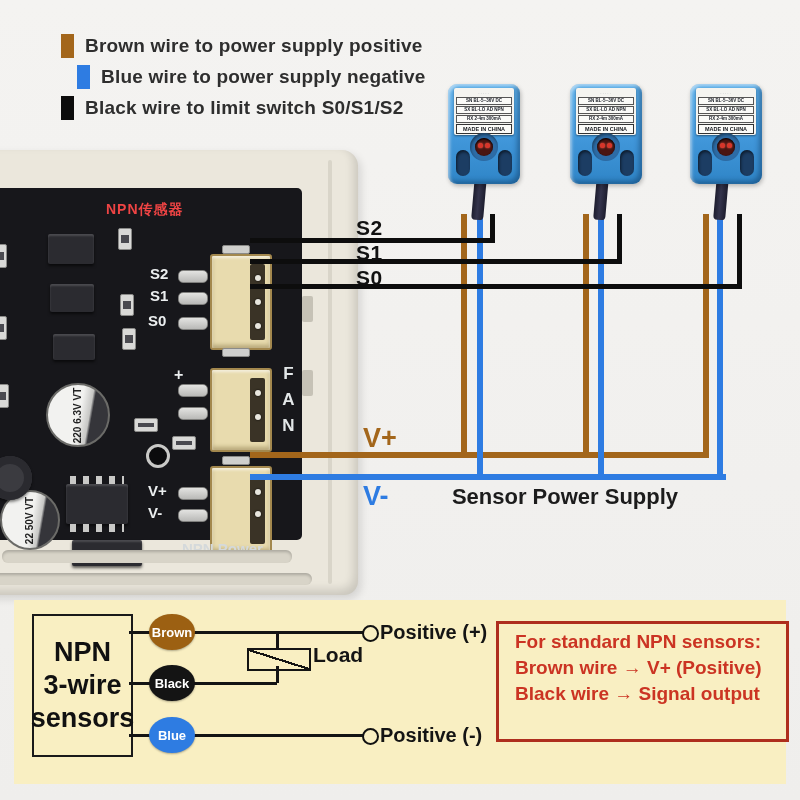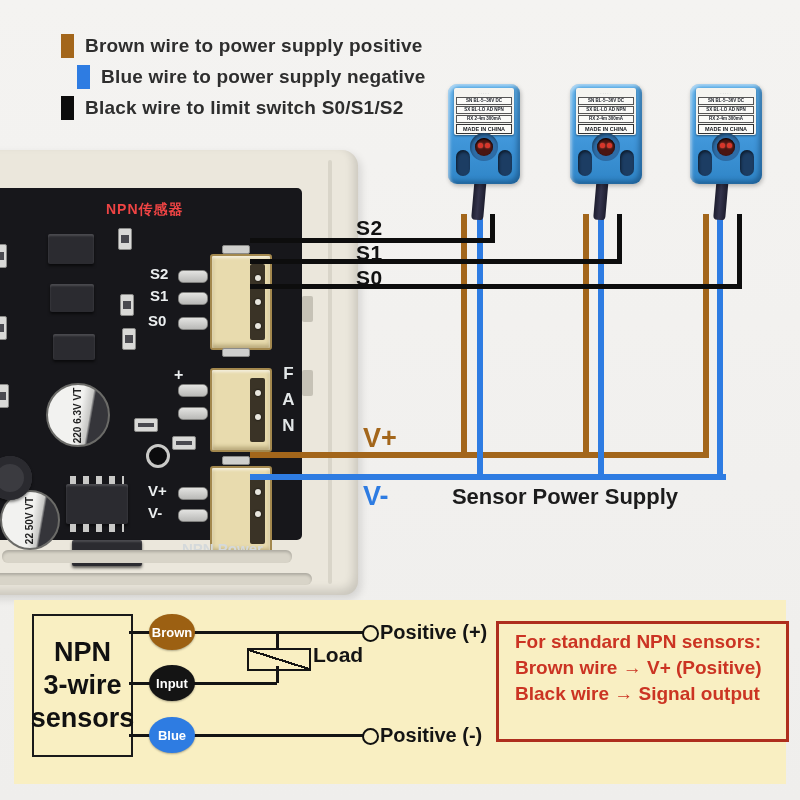--- a/index.html
+++ b/index.html
@@ -268,21 +268,21 @@
 
     <div class="dline" style="left:180px;top:82px;width:83px;height:2.5px;"></div>
     <div class="dline" style="left:262px;top:32px;width:2.5px;height:17px;"></div>
     <div class="dline" style="left:262px;top:66px;width:2.5px;height:17px;"></div>
     <div class="load-rect"></div>
     <div class="term-label" style="left:299px;top:43px;font-size:21px;">Load</div>
 
     <div class="dline" style="left:180px;top:134px;width:170px;height:2.5px;"></div>
 
     <div class="tag" style="left:135px;top:14px;background:#9c6012;">Brown</div>
-    <div class="tag" style="left:135px;top:65px;background:#141414;">Input</div>
+    <div class="tag" style="left:135px;top:65px;background:#141414;">Black</div>
     <div class="tag" style="left:135px;top:117px;background:#2e7ce2;">Blue</div>
 
     <div class="ring" style="left:348px;top:25px;"></div>
     <div class="term-label" style="left:366px;top:21px;">Positive (+)</div>
     <div class="ring" style="left:348px;top:128px;"></div>
     <div class="term-label" style="left:366px;top:124px;">Positive (-)</div>
 
     <div class="note-box">
       <div class="nline">For standard NPN sensors:</div>
       <div class="nline">Brown wire → V+ (Positive)</div>

